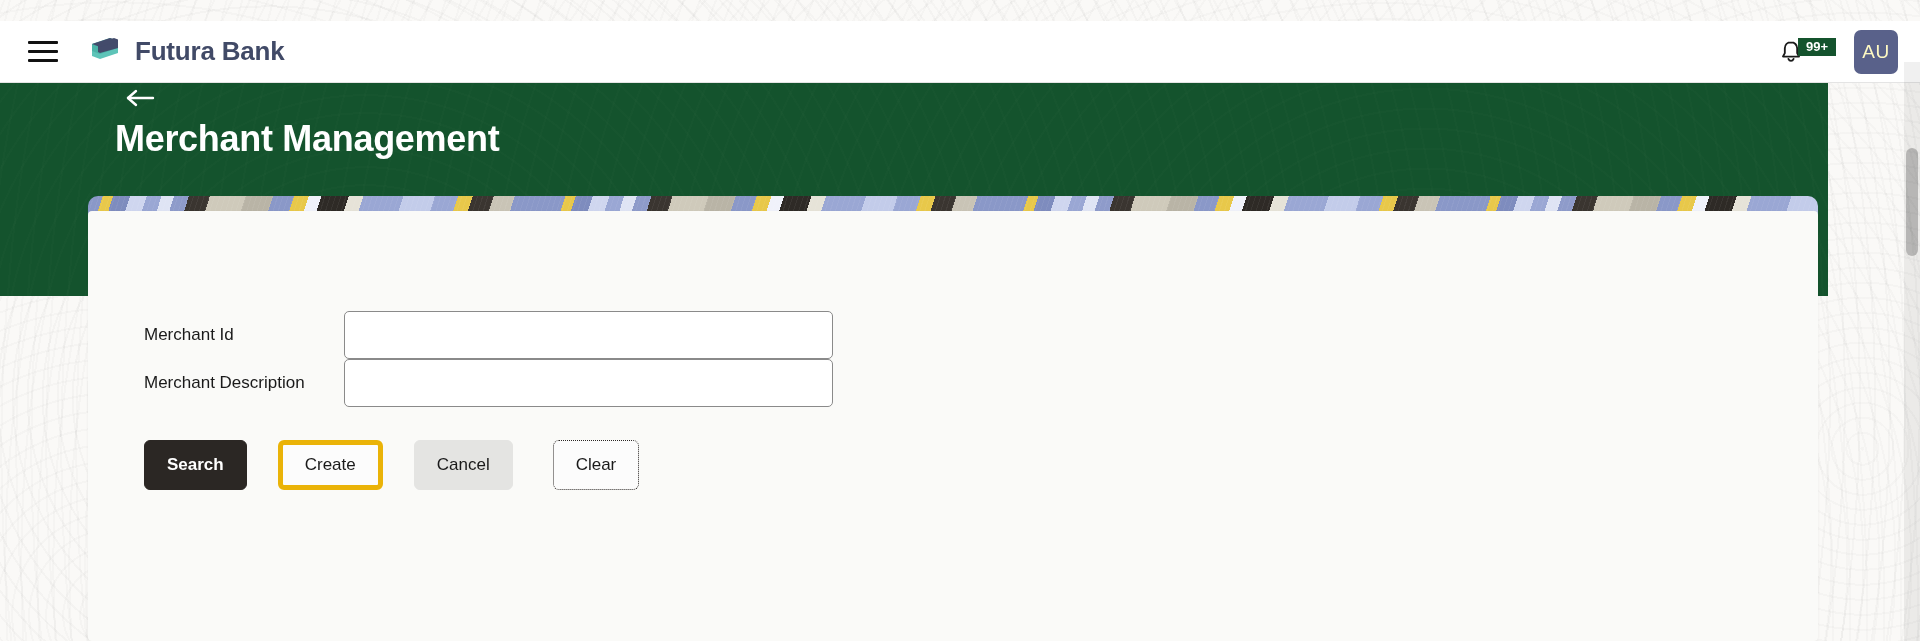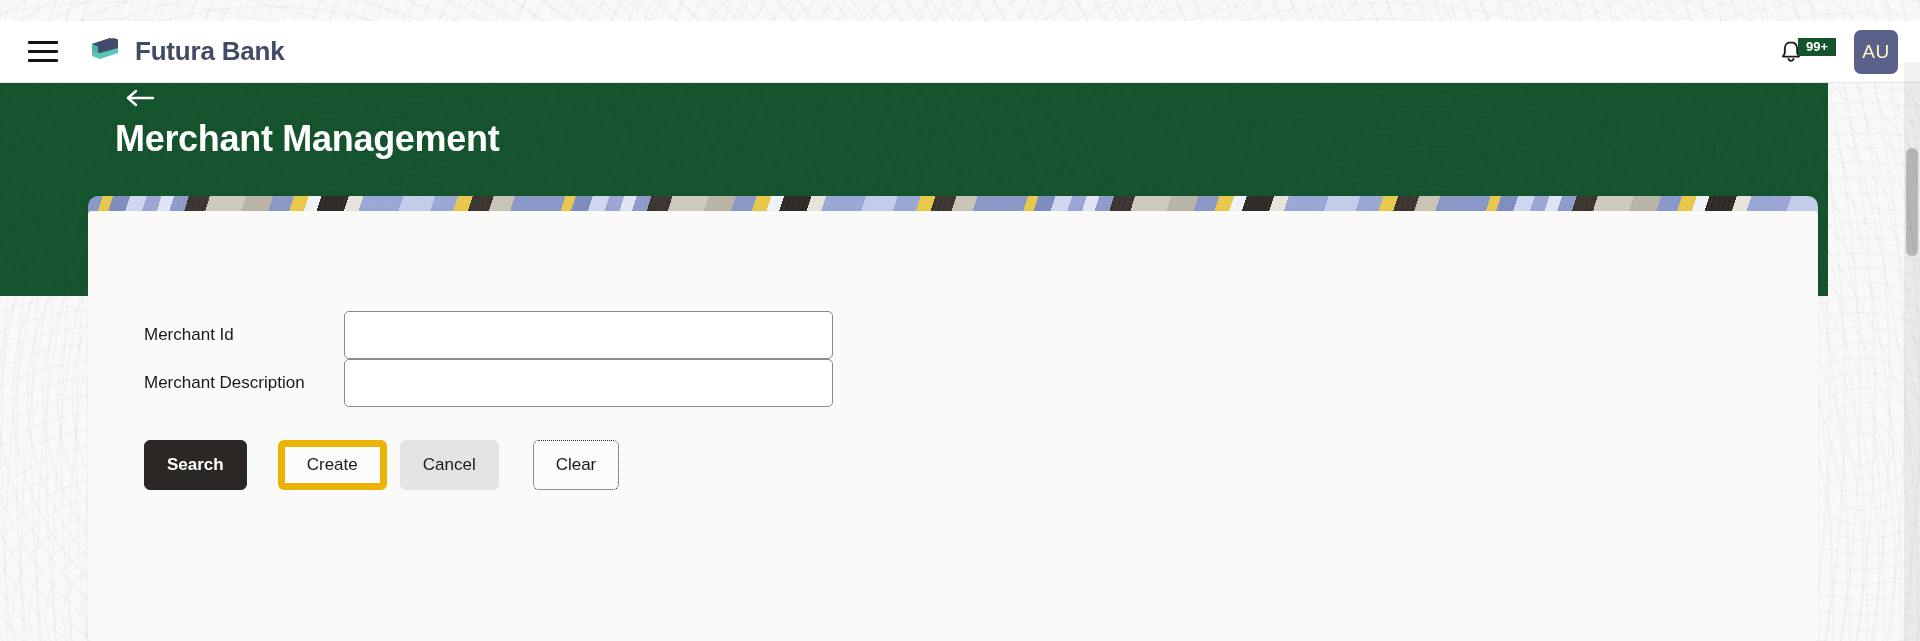--- a/index.html
+++ b/index.html
@@ -305,30 +305,30 @@
     background: #2b2724;
     color: #ffffff;
     border: 1px solid #2b2724;
     font-weight: bold;
     min-width: 93px;
     margin-right: 19px;
   }
   .btn-outline {
     background: #fcfcfc;
     color: #1a1a1a;
-    border: 7px solid #eab308;
+    border: 5px solid #eab308;
     min-width: 88px;
-    margin-right: 1px;
+    margin-right: 19px;
   }
   .btn-ghost {
     background: #e4e4e2;
     color: #1a1a1a;
     border: 1px solid #e4e4e2;
     min-width: 88px;
-    margin-right: 22px;
+    margin-right: 28px;
   }
   .btn-dashed {
     background: #fcfcfc;
     color: #1a1a1a;
     border: 1px dotted #2b2724;
     min-width: 78px;
   }
 
   
   .scrollbar-track {

